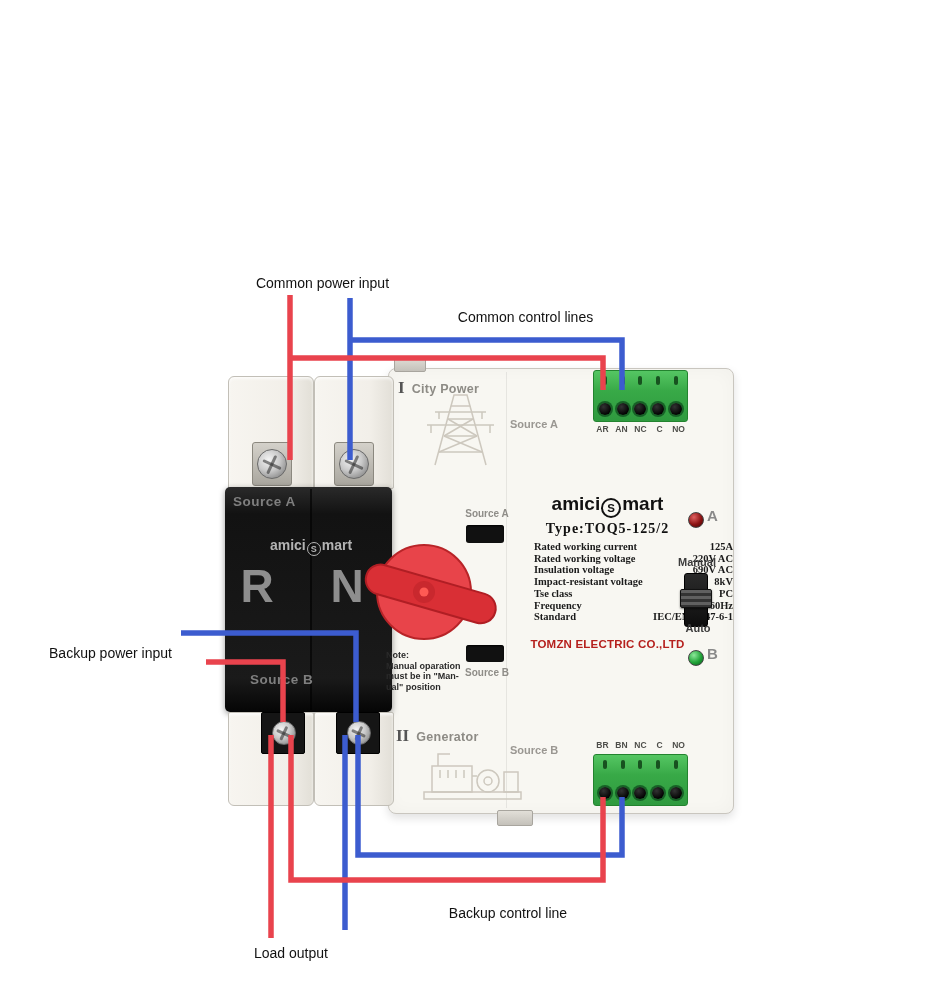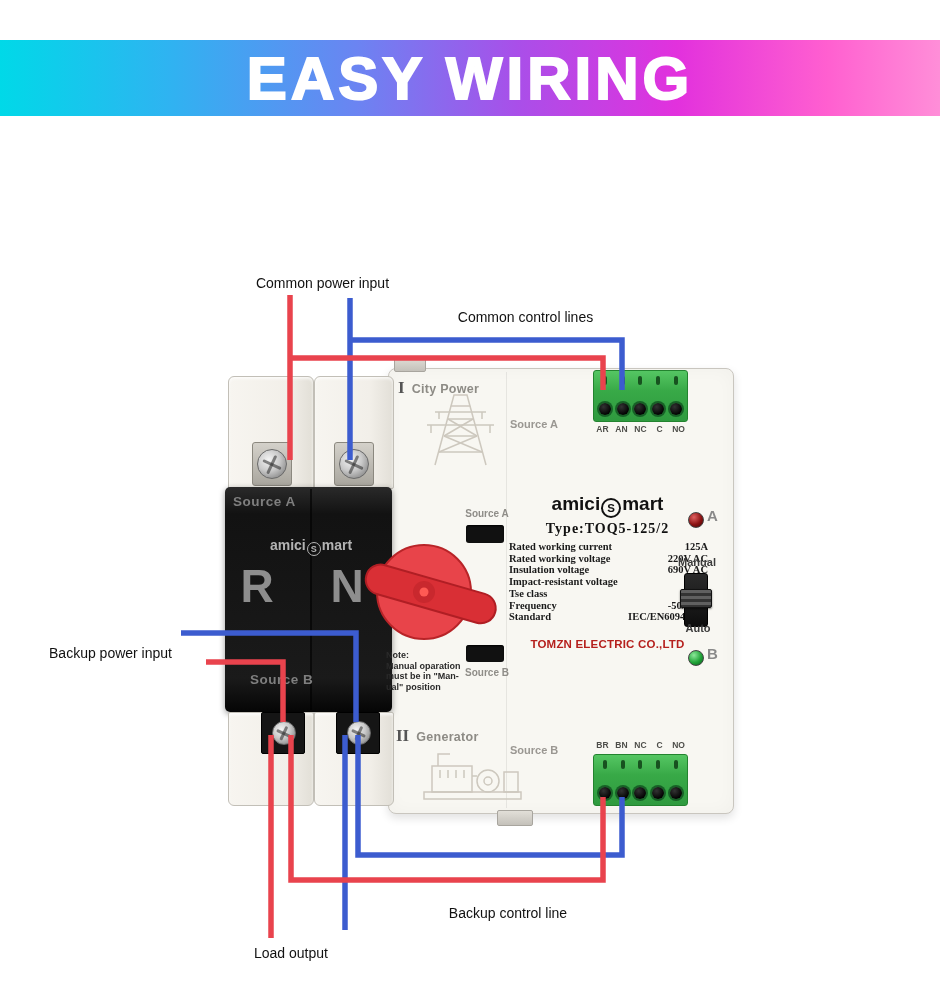--- a/index.html
+++ b/index.html
@@ -80,23 +80,20 @@
   
   .wires { position:absolute; left:0; top:0; pointer-events:none; }
   .wires polyline { fill:none; stroke-width:5.5px; }
   .anno { font-size:14px; color:#111; text-align:center; line-height:26px; }
 </style>
 </head>
 <body>
 
 <div class="page">
 
-  <div class="banner">
-    <span class="banner-title">EASY WIRING</span>
-  </div>
 
   <div class="a dev-body" style="left:388px;top:368px;width:344px;height:444px;"></div>
   <div class="a dev-tab" style="left:394px;top:356px;width:30px;height:14px;"></div>
   <div class="a dev-tab" style="left:497px;top:810px;width:34px;height:14px;"></div>
   <div class="a seam-v" style="left:506px;top:372px;height:436px;"></div>
 
   <div class="a mod" style="left:228px;top:376px;width:84px;height:111px;border-radius:6px 6px 2px 2px;"></div>
   <div class="a mod" style="left:314px;top:376px;width:78px;height:111px;border-radius:6px 6px 2px 2px;"></div>
   <div class="a clamp-plate" style="left:252px;top:442px;width:38px;height:42px;"></div>
   <div class="a clamp-plate" style="left:334px;top:442px;width:38px;height:42px;"></div>
@@ -175,21 +172,21 @@
     <span>C</span>
     <span>NO</span>
   </div>
 
   <div class="a sm-gray2" style="left:460px;top:508px;width:54px;">Source A</div>
   <div class="a win-rect" style="left:466px;top:525px;width:38px;height:18px;"></div>
   <div class="a brand" style="left:505px;top:493px;width:205px;">
     <span>amici</span><span class="s-circle">S</span><span>mart</span>
   </div>
   <div class="a type-line" style="left:505px;top:521px;width:205px;">Type:TOQ5-125/2</div>
-  <div class="a specs" style="left:509px;top:541px;width:199px;">
+  <div class="a specs" style="left:534px;top:541px;width:199px;">
     <div class="spec-row">
         <span>Rated working current</span>
         <span>125A</span>
       </div>
     <div class="spec-row">
         <span>Rated working voltage</span>
         <span>220V AC</span>
       </div>
     <div class="spec-row">
         <span>Insulation voltage</span>

